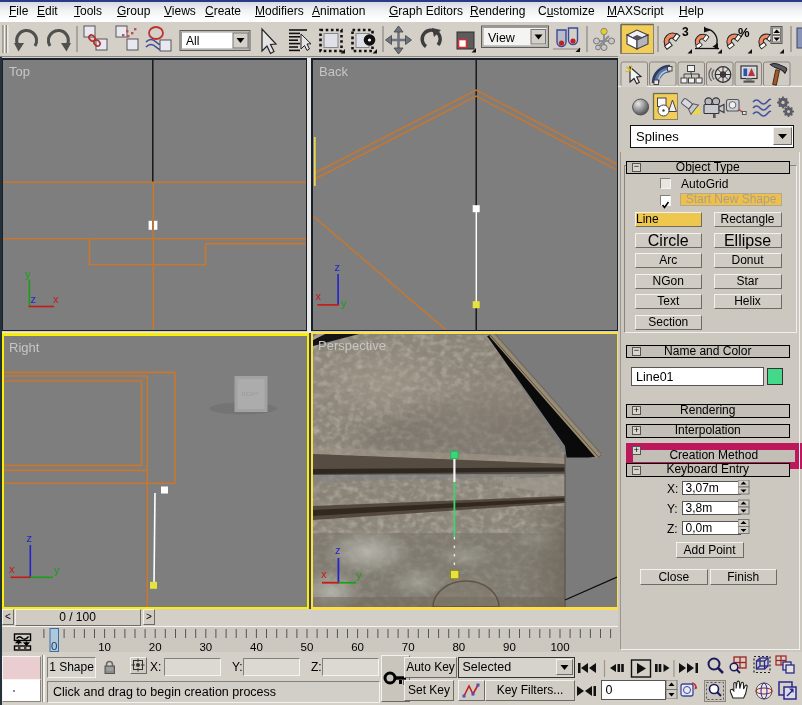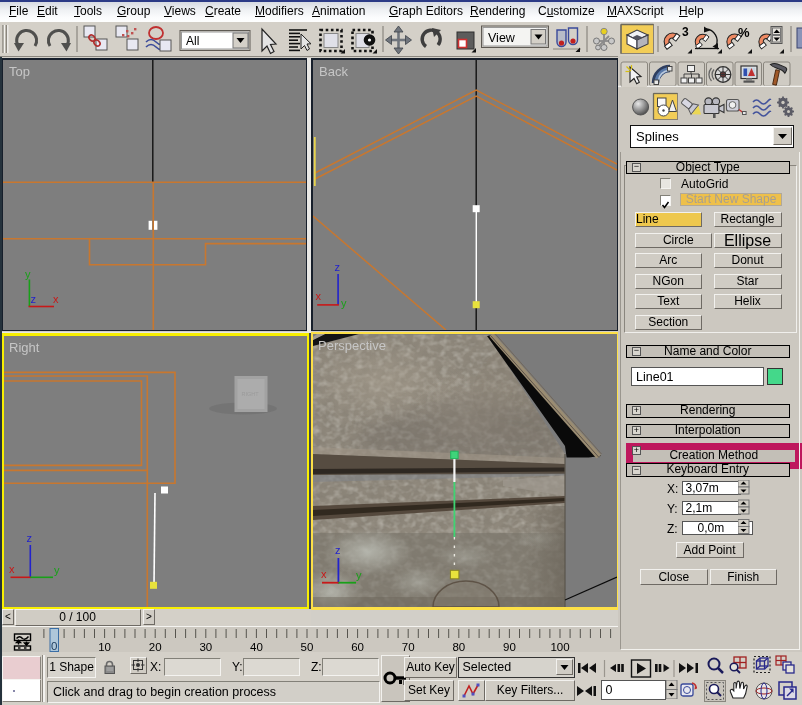--- a/index.html
+++ b/index.html
@@ -498,21 +498,21 @@
   <span class="abs txt" style="left:63px;top:121px;">AutoGrid</span>
   <div class="abs sunken" style="left:42px;top:139px;width:9px;height:9px;background:#fff;">
     <svg width="9" height="9">
         <polyline points="1.5,4 3.5,6.5 7.5,1" fill="none" stroke="#000" stroke-width="1.5"></polyline>
       </svg>
   </div>
   <div class="abs" style="left:62px;top:137px;width:100px;height:11px;background:#eec04a;border:1px solid #b0a89a;font-size:12px;color:#a89f90;text-align:center;line-height:11px;">Start New Shape</div>
 
   <div class="abs raised" style="left:17px;top:156px;width:64.5px;height:13px;background:#eec84e;font-size:12px;text-align:left;line-height:13px;">Line</div>
   <div class="abs raised" style="left:95.5px;top:156px;width:66px;height:13px;font-size:12px;text-align:center;line-height:13px;">Rectangle</div>
-  <div class="abs raised" style="left:17px;top:176.5px;width:64.5px;height:13px;font-size:12px;text-align:center;line-height:13px;padding-left:10px;">Circle</div>
+  <div class="abs raised" style="left:17px;top:176.5px;width:64.5px;height:13px;font-size:16px;text-align:center;line-height:13px;">Circle</div>
   <div class="abs raised" style="left:95.5px;top:176.5px;width:66px;height:13px;font-size:16px;text-align:center;line-height:13px;">Ellipse</div>
   <div class="abs raised" style="left:17px;top:197px;width:64.5px;height:13px;font-size:12px;text-align:center;line-height:13px;">Arc</div>
   <div class="abs raised" style="left:95.5px;top:197px;width:66px;height:13px;font-size:12px;text-align:center;line-height:13px;">Donut</div>
   <div class="abs raised" style="left:17px;top:217.5px;width:64.5px;height:13px;font-size:12px;text-align:center;line-height:13px;">NGon</div>
   <div class="abs raised" style="left:95.5px;top:217.5px;width:66px;height:13px;font-size:12px;text-align:center;line-height:13px;">Star</div>
   <div class="abs raised" style="left:17px;top:238px;width:64.5px;height:13px;font-size:12px;text-align:center;line-height:13px;">Text</div>
   <div class="abs raised" style="left:95.5px;top:238px;width:66px;height:13px;font-size:12px;text-align:center;line-height:13px;">Helix</div>
   <div class="abs raised" style="left:17px;top:258.5px;width:64.5px;height:13px;font-size:12px;text-align:center;line-height:13px;">Section</div>
 
   <div class="abs" style="left:8px;top:289px;width:161.5px;height:11px;background:#c3bfb7;border:1px solid #000;font-size:12px;text-align:center;line-height:10px;">Name and Color</div>
@@ -527,23 +527,23 @@
   <div class="abs" style="left:8px;top:367.5px;width:161.5px;height:12px;background:#c3bfb7;border:1px solid #000;font-size:12px;text-align:center;line-height:11px;">Interpolation</div>
   <div class="abs" style="left:14px;top:370px;width:7px;height:7px;background:#d8d5ce;border:1px solid #555;line-height:6px;font-size:9px;text-align:center;">+</div>
   <div class="abs" style="left:8px;top:387px;width:161.5px;height:12px;background:#c3bfb7;border:7px solid #be185d;font-size:12px;text-align:center;line-height:11px;">Creation Method</div>
   <div class="abs" style="left:14px;top:389.5px;width:7px;height:7px;background:#d8d5ce;border:1px solid #555;line-height:6px;font-size:9px;text-align:center;">+</div>
   <div class="abs" style="left:8px;top:407px;width:161.5px;height:12px;background:#c3bfb7;border:1px solid #000;font-size:12px;text-align:center;line-height:11px;">Keyboard Entry</div>
   <div class="abs" style="left:14px;top:409.5px;width:7px;height:7px;background:#d8d5ce;border:1px solid #555;line-height:5px;font-size:9px;text-align:center;">−</div>
 
   <span class="abs txt" style="left:49px;top:426px;">X:</span>
   <div class="abs" style="left:63.5px;top:425px;width:54px;height:12px;background:#fff;border:1px solid #555;font-size:12px;line-height:12px;padding-left:3px;">3,07m</div>
   <span class="abs txt" style="left:49px;top:446px;">Y:</span>
-  <div class="abs" style="left:63.5px;top:445px;width:54px;height:12px;background:#fff;border:1px solid #555;font-size:12px;line-height:12px;padding-left:3px;">2,1m</div>
+  <div class="abs" style="left:63.5px;top:445px;width:54px;height:12px;background:#fff;border:1px solid #555;font-size:12px;line-height:12px;padding-left:3px;">3,8m</div>
   <span class="abs txt" style="left:49px;top:465.5px;">Z:</span>
-  <div class="abs" style="left:63.5px;top:464.5px;width:54px;height:12px;background:#fff;border:1px solid #555;font-size:12px;line-height:12px;padding-left:15px;">0,0m</div>
+  <div class="abs" style="left:63.5px;top:464.5px;width:54px;height:12px;background:#fff;border:1px solid #555;font-size:12px;line-height:12px;padding-left:3px;">0,0m</div>
   <svg class="abs" style="left:120px;top:424px;" width="12" height="56" xmlns="http://www.w3.org/2000/svg">
     <g>
       <rect x="0" y="0" width="11" height="7" fill="#d0ccc4" stroke="#777"></rect>
       <rect x="0" y="7" width="11" height="7" fill="#d0ccc4" stroke="#777"></rect>
       <polygon points="2.5,4.5 8.5,4.5 5.5,1.5" fill="#000"></polygon>
       <polygon points="2.5,9.5 8.5,9.5 5.5,12.5" fill="#000"></polygon>
       <rect x="0" y="20" width="11" height="7" fill="#d0ccc4" stroke="#777"></rect>
       <rect x="0" y="27" width="11" height="7" fill="#d0ccc4" stroke="#777"></rect>
       <polygon points="2.5,24.5 8.5,24.5 5.5,21.5" fill="#000"></polygon>
       <polygon points="2.5,29.5 8.5,29.5 5.5,32.5" fill="#000"></polygon>

